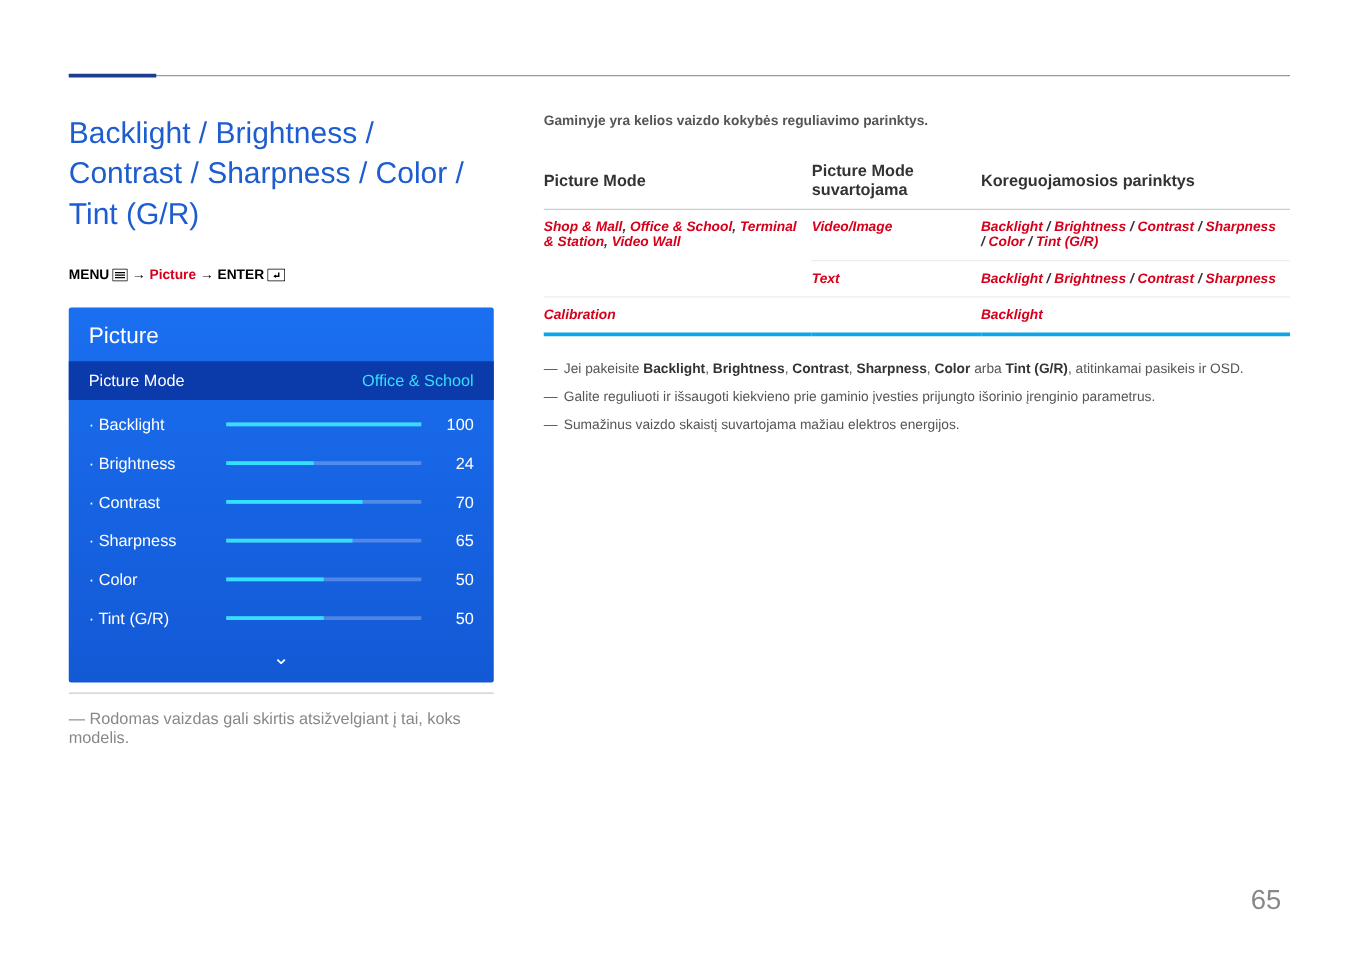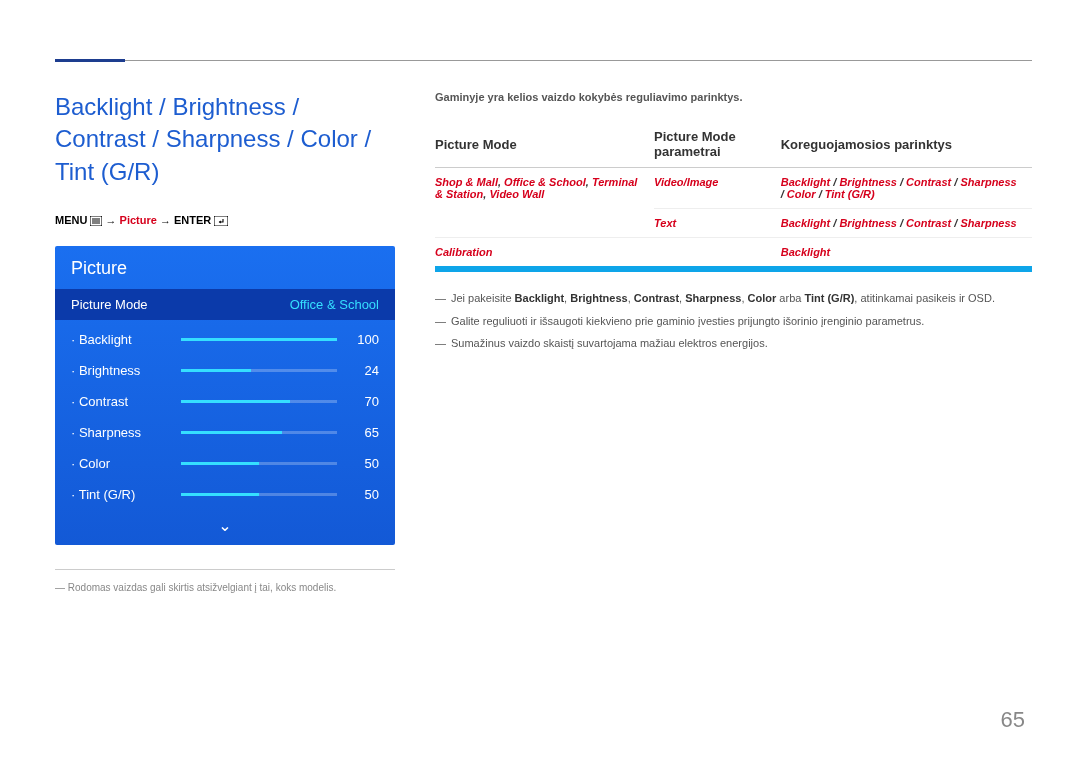--- a/index.html
+++ b/index.html
@@ -21,27 +21,27 @@
 .osd-hi .val { color: #35dfff; }
 .osd-rows { padding: 4px 0 0; }
 .osd-row { display: flex; align-items: center; padding: 8px 16px; font-size: 13px; }
 .osd-row .label { flex: 0 0 110px; }
 .osd-row .label::before { content: "· "; }
 .osd-bar { flex: 1; height: 3px; background: rgba(255,255,255,.25); margin: 0 14px 0 0; position: relative; }
 .osd-bar .fill { position: absolute; left: 0; top: 0; height: 100%; background: #35dfff; }
 .osd-row .num { width: 28px; text-align: right; }
 .osd-footer { text-align: center; padding: 6px 0 10px; }
 .chev-down { color: #fff; font-size: 16px; }
-.footnote { font-size: 10px; color: #888; margin-top: 24px; padding-top: 12px; border-top: 1px solid #ccc; }
+.footnote { font-size: 13px; color: #888; margin-top: 8px; padding-top: 12px; border-top: 1px solid #ccc; }
 .footnote::before { content: "― "; }
 .intro { font-size: 11px; color: #555; margin-bottom: 20px; font-weight: bold; }
 .param-table { width: 100%; border-collapse: collapse; font-size: 11px; margin-bottom: 18px; }
 .param-table th { text-align: left; font-weight: 700; color: #333; padding: 6px 10px 8px 0; font-size: 13px; border-bottom: 1px solid #ccc; }
 .param-table td { vertical-align: top; padding: 8px 10px 8px 0; border-bottom: 1px solid #eee; font-style: italic; }
-.param-table tr:last-child td { border-bottom: 6px solid #0ea5e9; }
+.param-table tr:last-child td { border-bottom: 3px solid #0ea5e9; }
 .red-b { color: #d6001c; font-weight: 700; }
 .black-sep { color: #333; font-weight: 700; }
 .notes { font-size: 11px; color: #555; }
 .notes .note-line { margin-bottom: 6px; position: relative; padding-left: 16px; line-height: 1.5; }
 .notes .note-line::before { content: "―"; position: absolute; left: 0; }
 .notes .b { font-weight: 700; color: #333; }
 .page-num { position: absolute; bottom: 30px; right: 55px; font-size: 22px; color: #888; }
 </style>
 </head>
 <body>
@@ -131,21 +131,21 @@
 
       <div class="footnote">Rodomas vaizdas gali skirtis atsižvelgiant į tai, koks modelis.</div>
     </div>
 
     <div class="right-col">
       <div class="intro">Gaminyje yra kelios vaizdo kokybės reguliavimo parinktys.</div>
       <table class="param-table">
         <thead>
           <tr>
             <th>Picture Mode</th>
-            <th>Picture Mode parametrai</th>
+            <th>Picture Mode suvartojama</th>
             <th>Koreguojamosios parinktys</th>
           </tr>
         </thead>
         <tbody id="param-body">
             <tr>
               <td rowspan="2"><span class="red-b">Shop &amp; Mall</span><span class="black-sep">, </span><span class="red-b">Office &amp; School</span><span class="black-sep">, </span><span class="red-b">Terminal &amp; Station</span><span class="black-sep">, </span><span class="red-b">Video Wall</span></td>
               <td><span class="red-b">Video/Image</span></td>
               <td><span class="red-b">Backlight</span><span class="black-sep"> / </span><span class="red-b">Brightness</span><span class="black-sep"> / </span><span class="red-b">Contrast</span><span class="black-sep"> / </span><span class="red-b">Sharpness</span><span class="black-sep"> / </span><span class="red-b">Color</span><span class="black-sep"> / </span><span class="red-b">Tint (G/R)</span></td>
             </tr>
             <tr>

